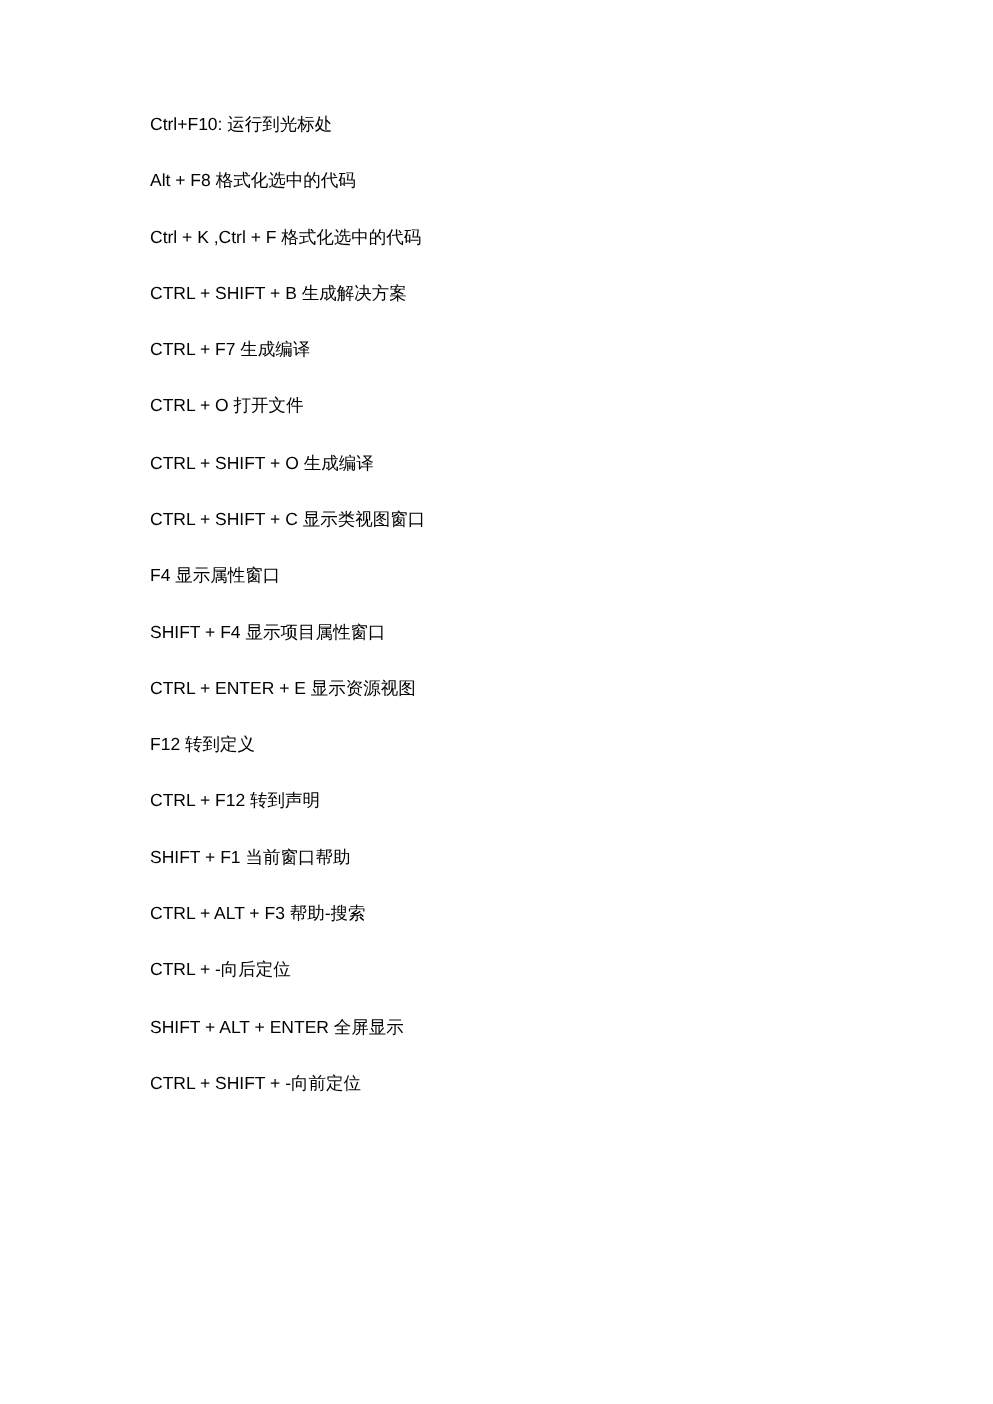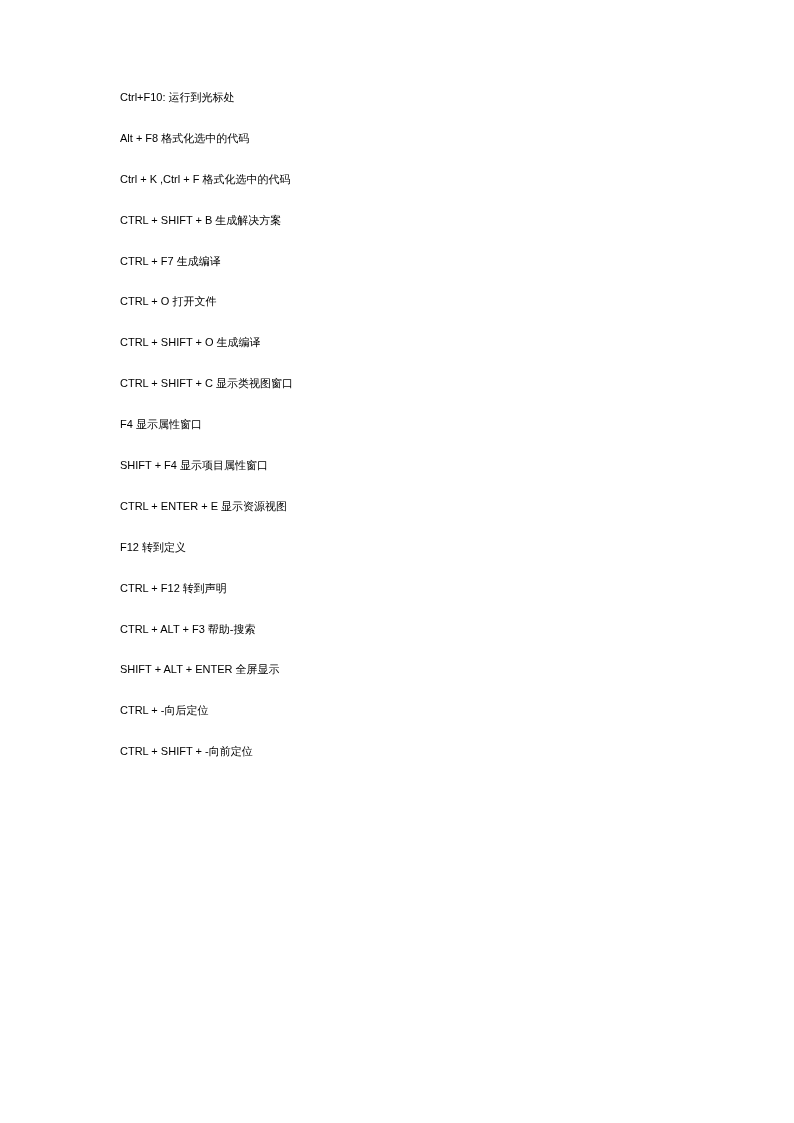--- a/index.html
+++ b/index.html
@@ -8,21 +8,21 @@
       box-sizing: border-box;
     }
     body {
       width: 794px;
       height: 1123px;
       background: #ffffff;
       font-family: "Microsoft YaHei", "SimSun", Arial, sans-serif;
       padding: 90px 120px 60px 120px;
     }
     .line {
-      font-size: 11px;
+      font-size: 14px;
       color: #000000;
       line-height: 1.4;
       margin-bottom: 25.5px;
       white-space: nowrap;
     }
   </style>
 </head>
 <body>
 
 <div>
@@ -32,17 +32,18 @@
   <div class="line">CTRL + SHIFT + B 生成解决方案</div>
   <div class="line">CTRL + F7  生成编译</div>
   <div class="line">CTRL + O  打开文件</div>
   <div class="line">CTRL + SHIFT + O 生成编译</div>
   <div class="line">CTRL + SHIFT + C 显示类视图窗口</div>
   <div class="line">F4  显示属性窗口</div>
   <div class="line">SHIFT + F4 显示项目属性窗口</div>
   <div class="line">CTRL + ENTER + E 显示资源视图</div>
   <div class="line">F12  转到定义</div>
   <div class="line">CTRL + F12 转到声明</div>
+  <div class="line">SHIFT + F1 当前窗口帮助</div>
   <div class="line">CTRL + ALT + F3 帮助-搜索</div>
+  <div class="line">CTRL + -向后定位</div>
   <div class="line">SHIFT + ALT + ENTER 全屏显示</div>
-  <div class="line">CTRL + -向后定位</div>
   <div class="line">CTRL + SHIFT + -向前定位</div>
 </div>
 
 </body></html>

